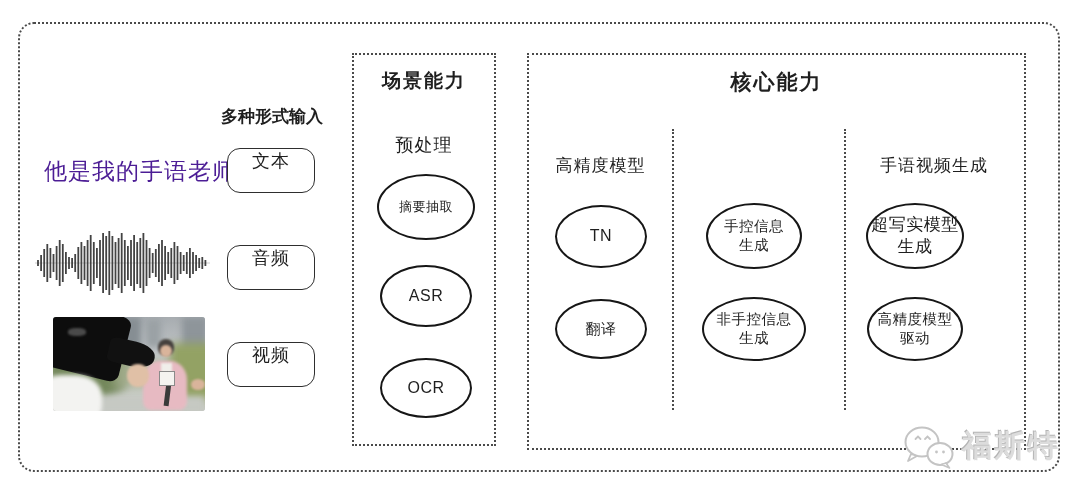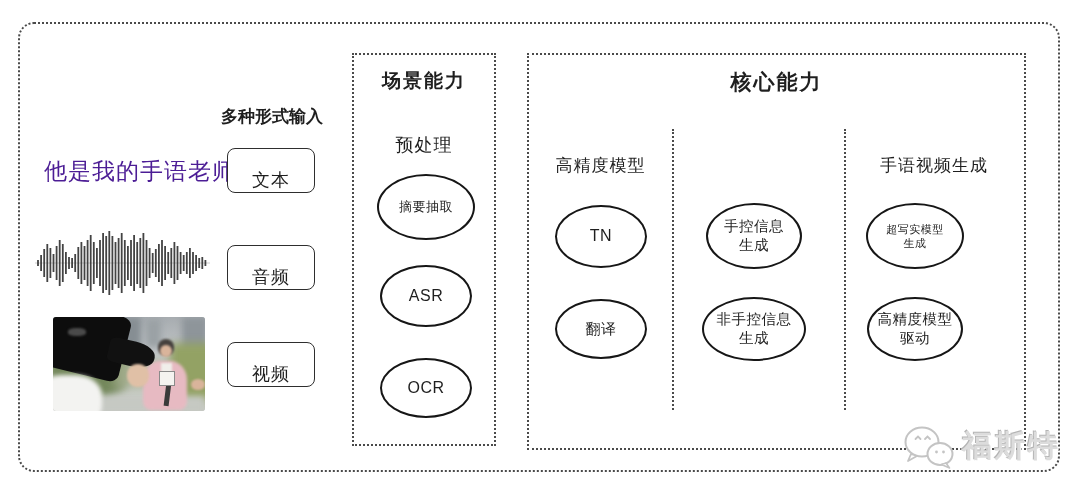--- a/index.html
+++ b/index.html
@@ -30,28 +30,28 @@
     display:flex; align-items:center; justify-content:center; text-align:center;
     font-size:15px; line-height:1.3; white-space:pre-line; letter-spacing:0.5px;
   }
   .sn1 { left:23px;  top:119px; width:94px;  height:62px; font-size:13px; }
   .sn2 { left:26px;  top:210px; width:88px;  height:58px; font-size:16px; }
   .sn3 { left:26px;  top:303px; width:88px;  height:56px; font-size:16px; }
   .cn-tn   { left:26px;  top:150px; width:88px;  height:59px; font-size:16px; }
   .cn-tr   { left:26px;  top:244px; width:88px;  height:56px; }
   .cn-m1   { left:177px; top:148px; width:92px;  height:62px; font-size:14.5px; }
   .cn-m2   { left:173px; top:242px; width:100px; height:60px; font-size:14.5px; }
-  .cn-v1   { left:337px; top:148px; width:94px;  height:62px; font-size:11px; }
+  .cn-v1   { left:337px; top:148px; width:94px;  height:62px; font-size:17px; }
   .cn-v2   { left:338px; top:242px; width:92px;  height:60px; font-size:14.5px; }
   
   .input-label { position:absolute; left:210px; top:105px; width:124px; text-align:center; font-weight:bold; font-size:17px; }
   .sample-text { position:absolute; left:44px; top:156px; font-size:23px; letter-spacing:1px; color:#4c1d95; }
   .input-box {
-    position:absolute; left:227px; width:86px; height:43px; border:1.6px solid #2e2e2e; border-radius:8px;
-    display:flex; align-items:flex-end; justify-content:center; font-size:18px; letter-spacing:1px; background:#fff;
+    position:absolute; left:227px; width:86px; height:43px; border:1.6px solid #2e2e2e; border-radius:13px;
+    display:flex; align-items:flex-start; justify-content:center; font-size:18px; letter-spacing:1px; background:#fff;
   }
   .ib-text  { top:148px; } .ib-audio { top:245px; } .ib-video { top:342px; }
   .waveform { position:absolute; left:35px; top:229px; width:175px; height:68px; }
   
   .photo { position:absolute; left:53px; top:317px; width:152px; height:94px; border-radius:3px; overflow:hidden; background:#c3c7c9; }
   .photo div { position:absolute; }
   .ph-sky     { inset:0; background:linear-gradient(180deg,#a7acb0 0%,#c2c6c8 40%,#ccd1cb 55%,#c6c9c3 100%); }
   .ph-bld1    { left:42%; top:0; width:16%; height:42%; background:#868e93; filter:blur(3px); }
   .ph-bld2    { left:61%; top:2%; width:10%; height:30%; background:#9aa1a5; filter:blur(3px); }
   .ph-bld3    { left:85%; top:0; width:16%; height:36%; background:#8e959a; filter:blur(3px); }

